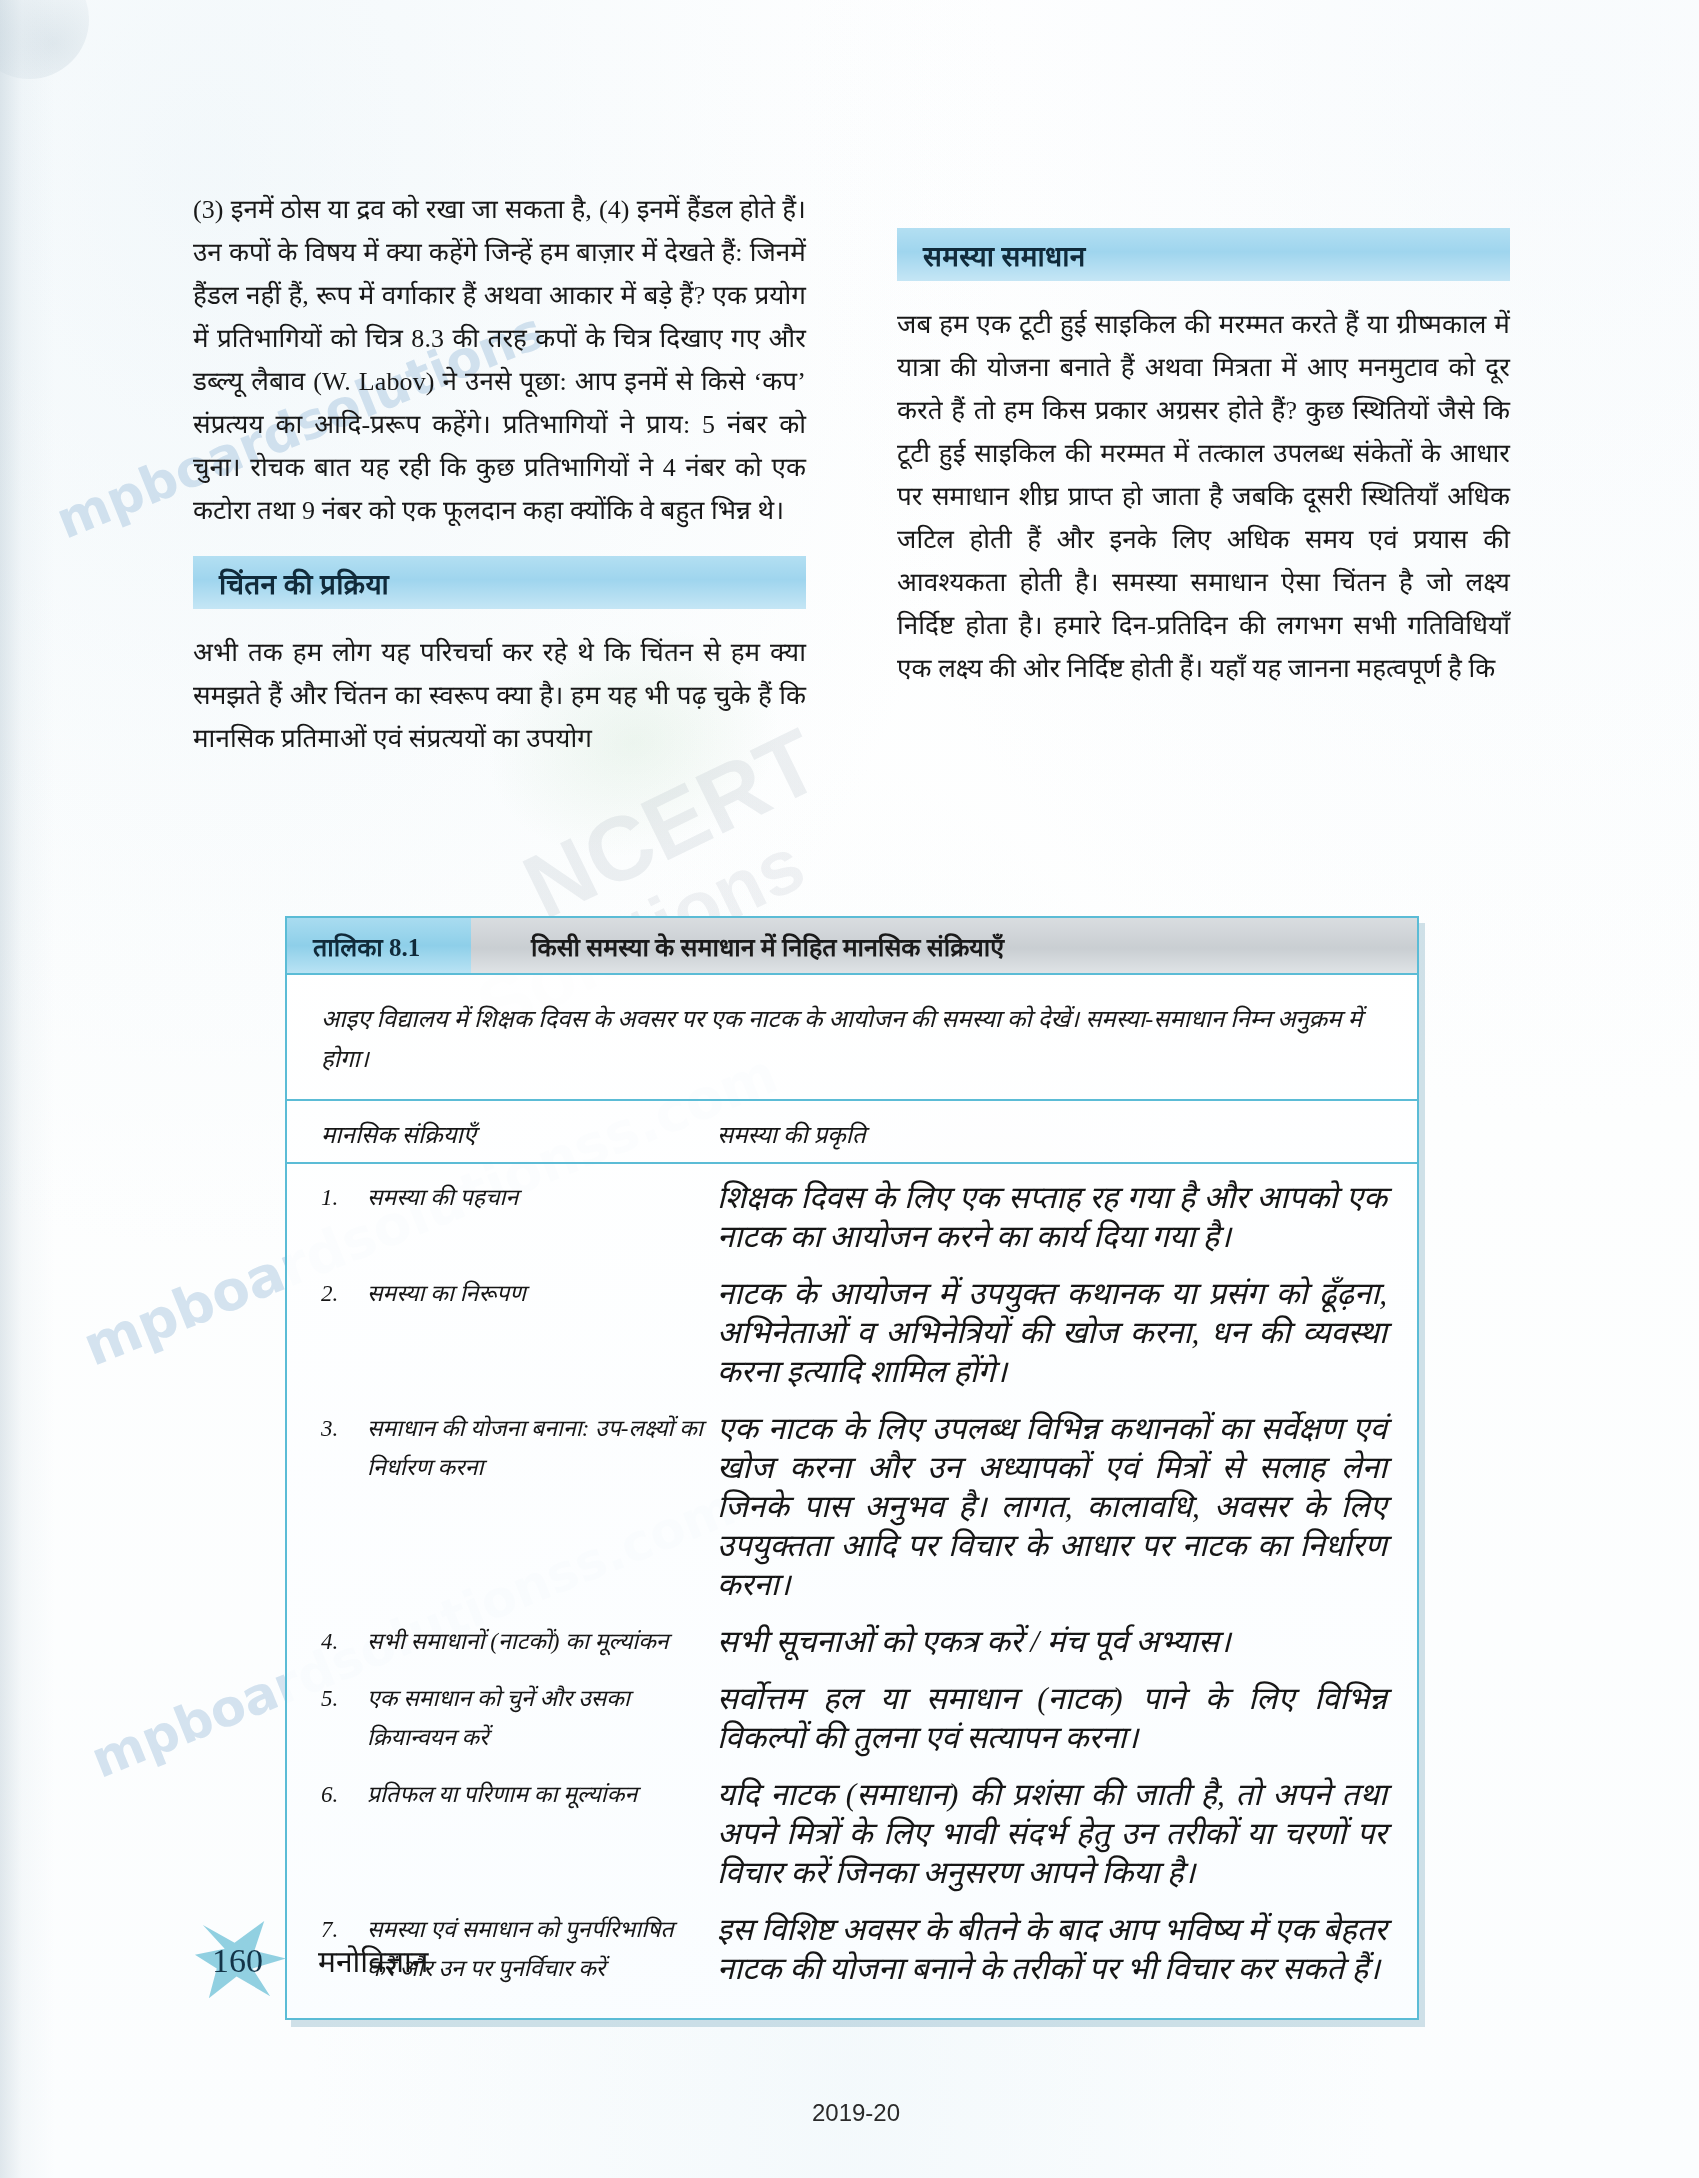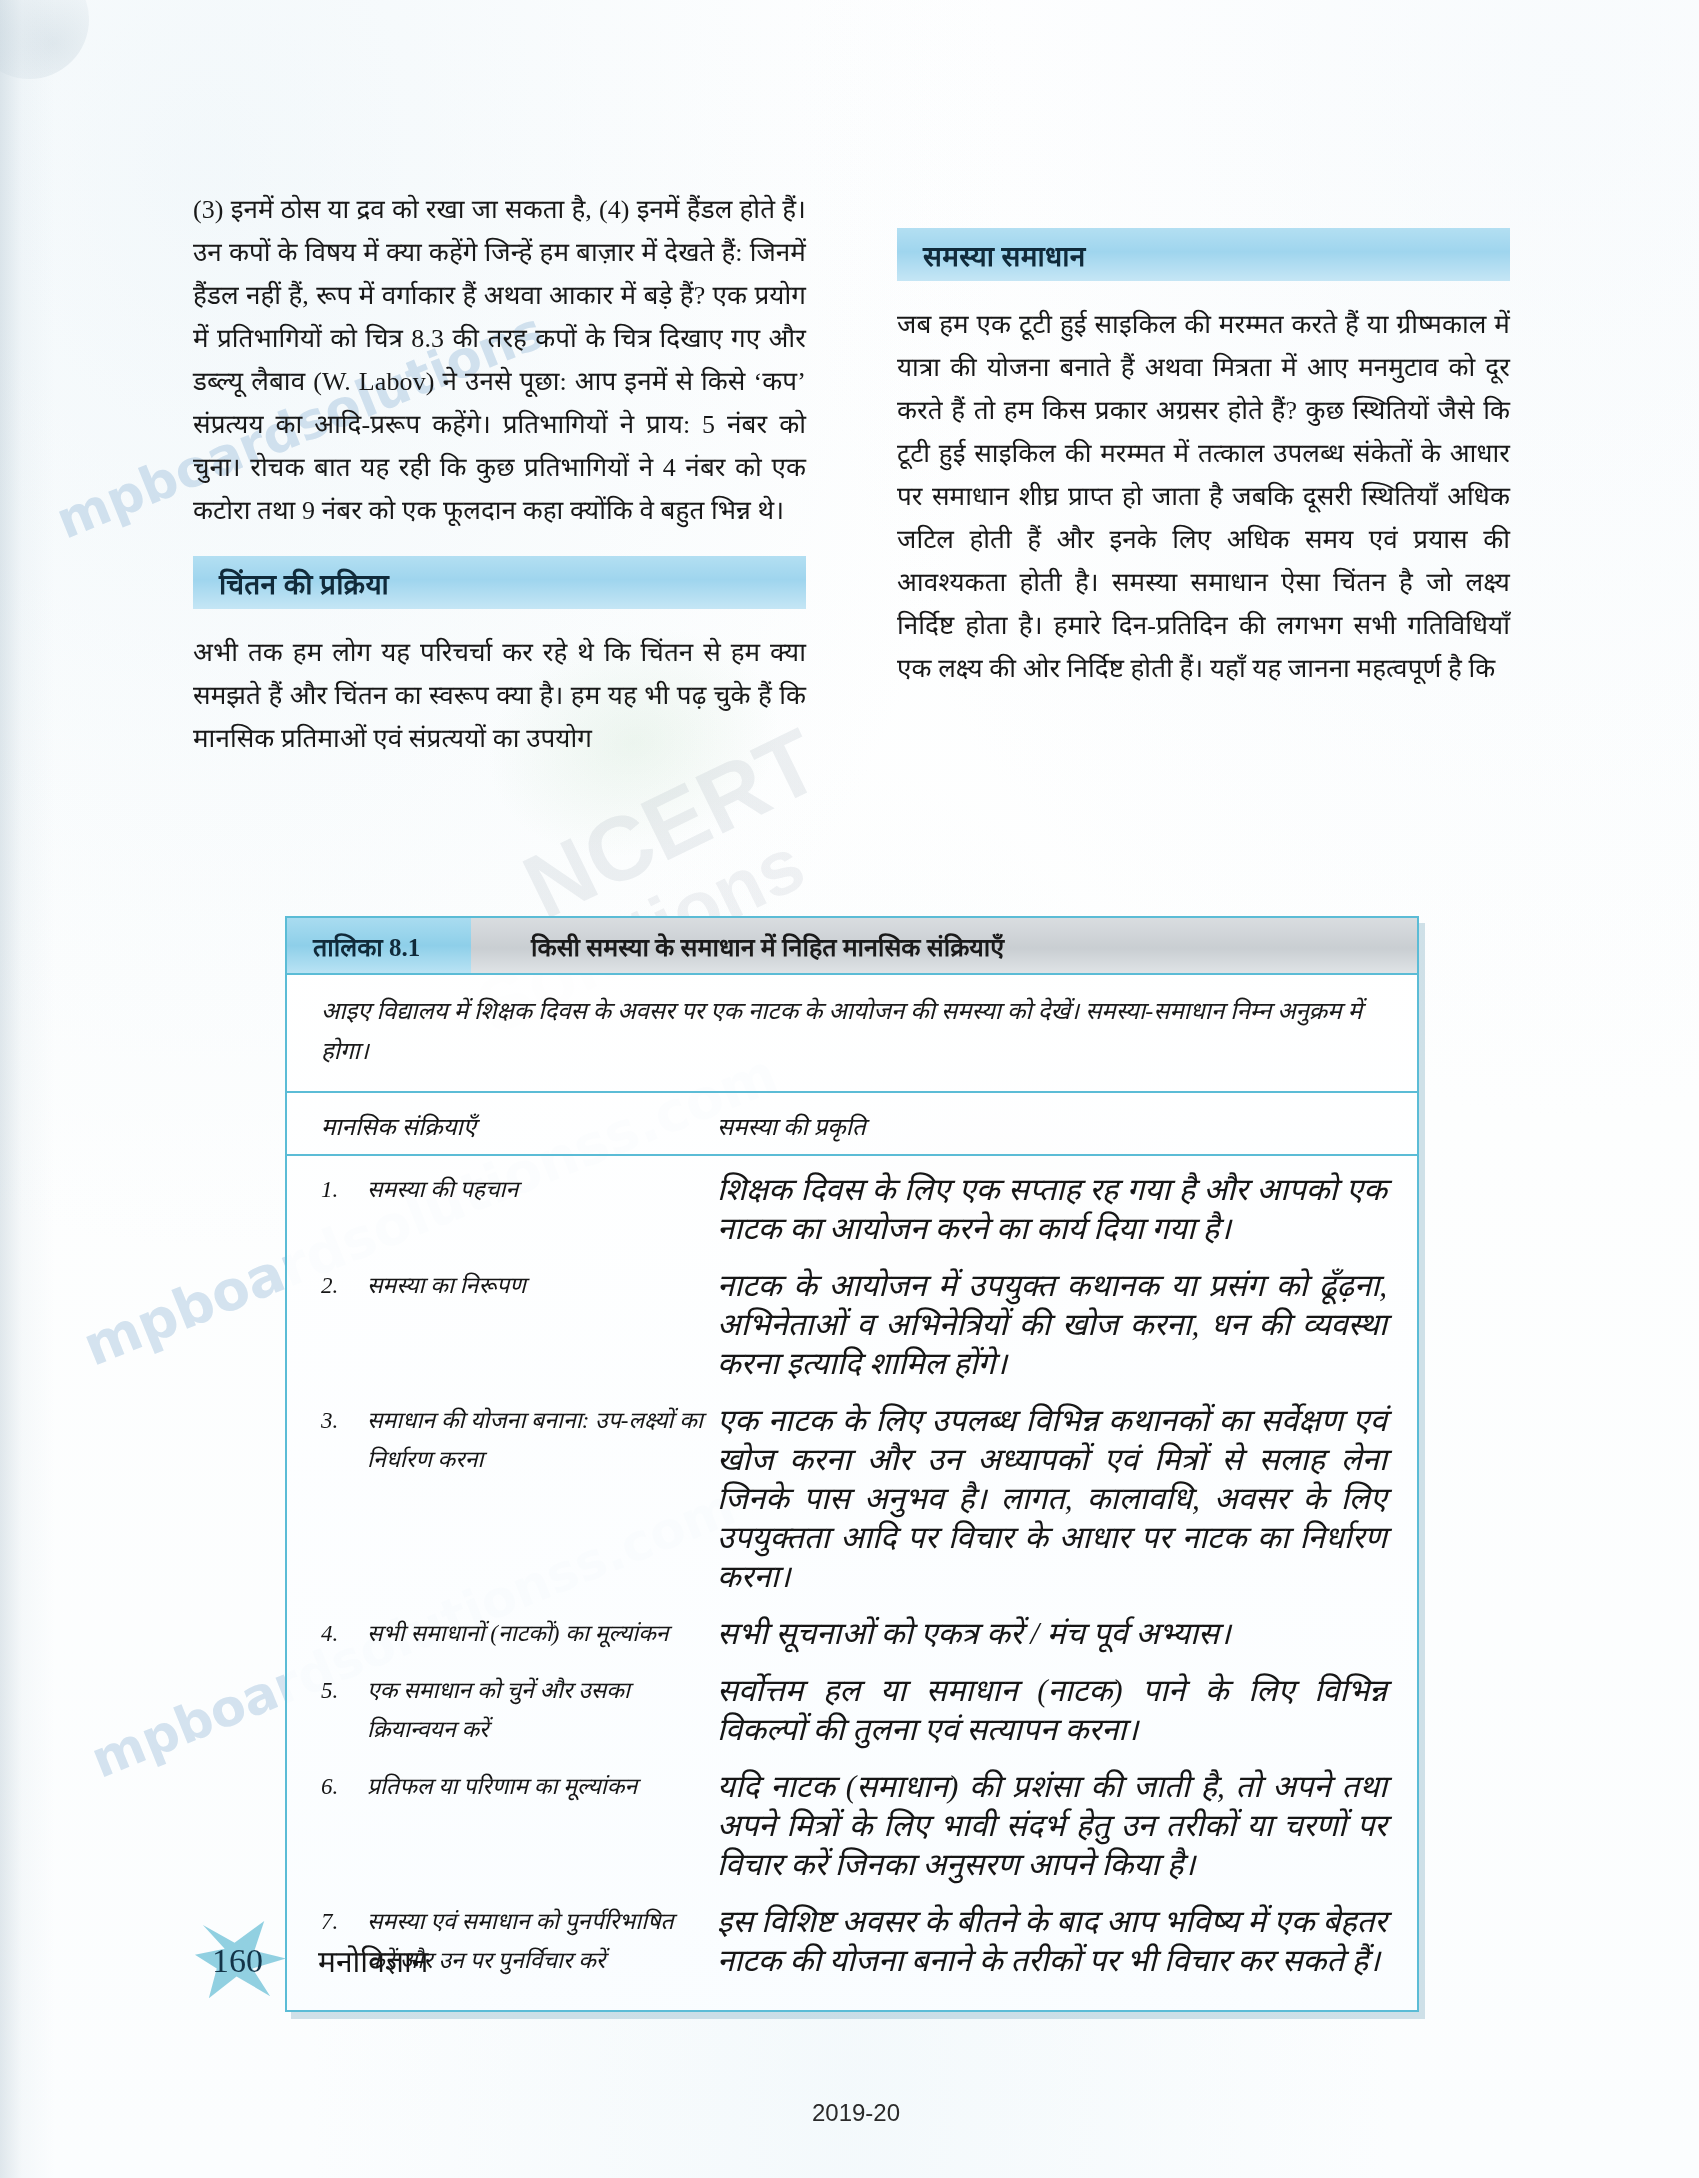--- a/index.html
+++ b/index.html
@@ -173,21 +173,21 @@
   .tbl-title {
     flex: 1;
     display: flex;
     align-items: center;
     padding-left: 60px;
     font-size: 25px;
     font-weight: 700;
     color: #1a1a1a;
   }
   .tbl-intro {
-    padding: 16px 30px 20px 34px;
+    padding: 24px 30px 20px 34px;
     font-size: 24px;
     line-height: 40px;
     font-style: italic;
     color: #1a1a1a;
     border-bottom: 2px solid #5bbcd6;
   }
   .tbl-colhead {
     display: flex;
     padding: 16px 30px 12px 34px;
     border-bottom: 2px solid #5bbcd6;

